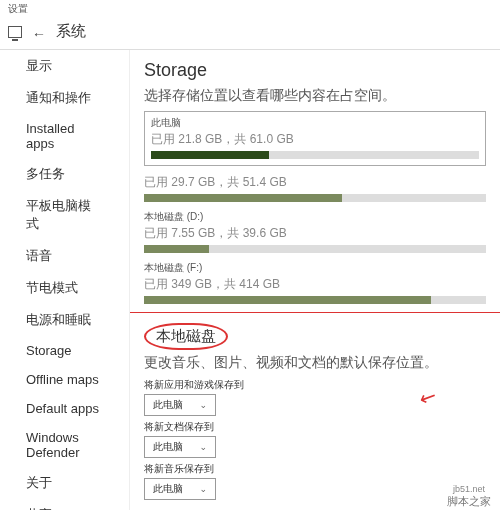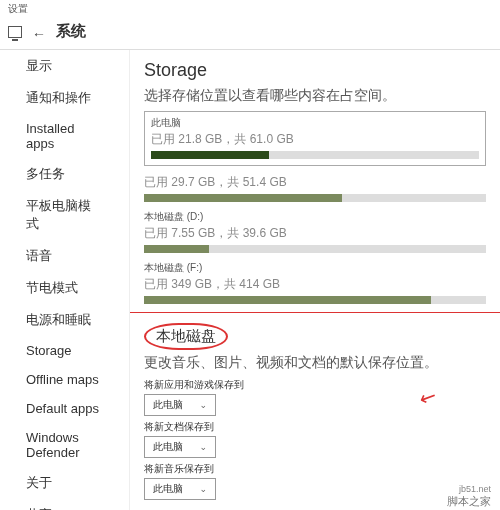--- a/index.html
+++ b/index.html
@@ -2,42 +2,42 @@
 <html><head>
 <meta charset="utf-8">
 <style>
 *{box-sizing:border-box;margin:0;padding:0;font-family:"Microsoft YaHei",Segoe UI,sans-serif}
 body{width:500px;height:510px;overflow:hidden;background:#fff;font-size:11px;color:#333}
 .titlebar{font-size:10px;color:#555;padding:2px 8px}
 .header{display:flex;align-items:center;gap:10px;padding:4px 8px 8px;border-bottom:1px solid #ddd}
 .header .pc-icon{width:14px;height:12px;border:1px solid #555;position:relative}
 .header .pc-icon:after{content:"";position:absolute;width:6px;height:2px;background:#555;left:3px;bottom:-4px}
 .header .back{font-size:14px;color:#444}
-.header h1{font-size:15px;font-weight:700}
+.header h1{font-size:15px;font-weight:400}
 .layout{display:flex;height:calc(100% - 46px)}
 .sidebar{width:130px;border-right:1px solid #eee;overflow:hidden}
 .sb-item{padding:7px 26px;font-size:13px;color:#333;cursor:pointer}
 .main{flex:1;padding:8px 14px;overflow:hidden;position:relative}
 h2.sec{font-size:18px;font-weight:400;color:#333;margin:2px 0 6px}
 .desc{font-size:14px;color:#555;margin-bottom:6px}
 .drive{margin-bottom:8px}
 .drive.boxed{border:1px solid #aaa;padding:4px 6px 6px}
 .dname{font-size:10px;color:#555}
 .dused{font-size:12px;color:#888;margin:1px 0 3px}
 .bar{height:8px;background:#ddd;position:relative}
 .bar .fill{position:absolute;left:0;top:0;bottom:0;background:#7b8a5e}
 .drive.boxed .bar .fill{background:#2b4a1a}
 .redline{border:0;border-top:1px solid #d33;margin:4px -14px}
 .saveloc{display:inline-block;border:2px solid #d33;border-radius:50%/60%;padding:2px 10px;color:#333;font-size:15px;margin:6px 0 4px}
 .arrow{position:absolute;color:#d33;font-size:20px;transform:rotate(25deg);left:290px;top:335px}
 .opt{font-size:10px;margin-top:4px}
 .sel{display:flex}
 .sel .box{border:1px solid #999;padding:3px 8px;font-size:10px;min-width:72px;display:flex;justify-content:space-between;align-items:center;margin-top:2px}
 .sel .chev{font-size:9px;color:#666}
-.watermark{position:absolute;right:6px;bottom:4px;font-size:9px;color:#888;text-align:right;background:rgba(255,255,255,.6);padding:1px 3px}
+.watermark{position:absolute;right:6px;bottom:4px;font-size:9px;color:#888;text-align:center;background:rgba(255,255,255,.6);padding:1px 3px}
 .watermark .cn{font-size:11px;color:#777}
 </style>
 </head>
 <body>
 
 <div class="titlebar">设置</div>
 <div class="header">
   <span class="pc-icon"></span>
   <span class="back">←</span>
   <h1>系统</h1>

